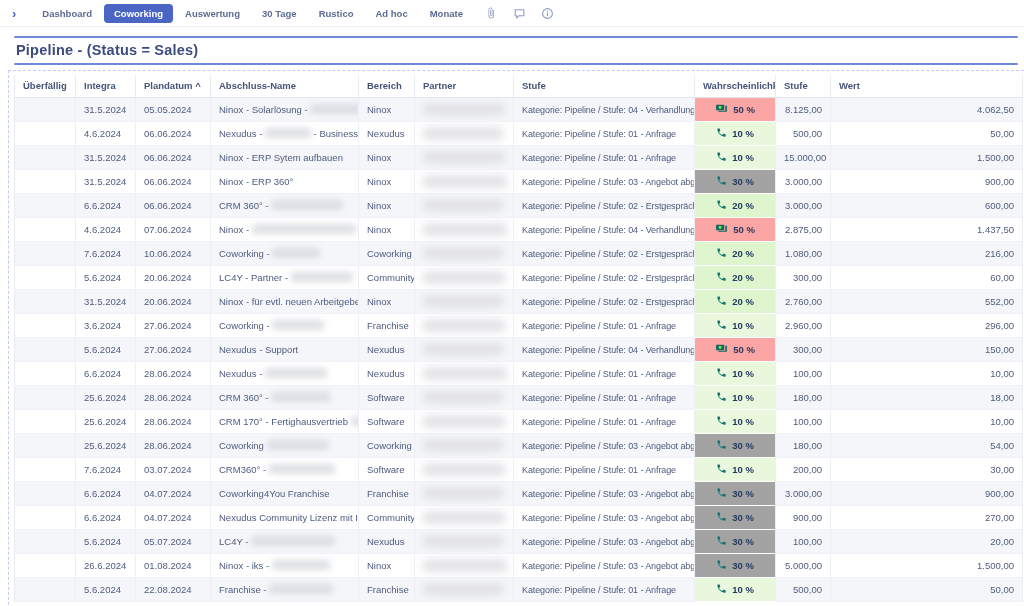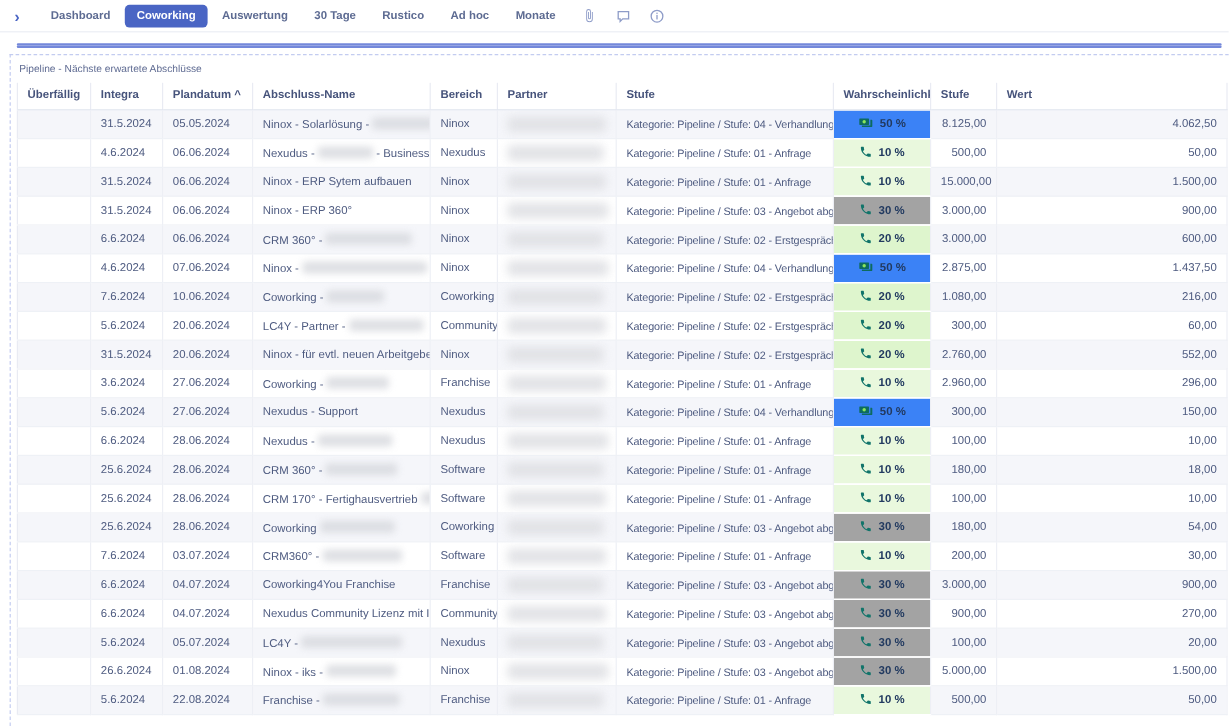--- a/index.html
+++ b/index.html
@@ -36,21 +36,21 @@
     border-right: 1px solid #edeff5; border-bottom: 1px solid #eef1f6;
     white-space: nowrap; overflow: hidden; cursor: pointer; }
   tr.odd td { background: #f5f6fa; }
   td.num { text-align: right; }
   td.aufgabe { text-align: right; padding-right: 16px; }
   td.stufe { font-size: 9px; letter-spacing: -0.1px; }
   td.prob-cell { padding: 0; border-bottom: 1px solid #fff; }
   .prob { height: 23px; display: flex; align-items: center; justify-content: center; gap: 5px;
     font-size: 9.5px; font-weight: 600; color: #223a60; }
   .p10 { background: #e9f8dd; } .p20 { background: #def5cd; }
-  .p30 { background: #a3a3a3; } .p50 { background: #3b82f6; }
+  .p30 { background: #a3a3a3; } .p50 { background: #fca5a5; }
 
   
   .blur-sm { display: inline-block; height: 10px; border-radius: 3px; background: #d6d8dd;
     filter: blur(3px); opacity: .8; vertical-align: -1px; }
   .partner-blur { display: inline-block; width: 82px; height: 13px; border-radius: 3px;
     background: #dfe0e4; filter: blur(4px); opacity: .9; vertical-align: middle; }
 </style>
 </head>
 <body>
 
@@ -79,25 +79,25 @@
           <circle cx="12" cy="12" r="9" fill="none" stroke="#8e9cc8" stroke-width="2"></circle>
           <rect x="11" y="10" width="2" height="7" fill="#8e9cc8"></rect>
           <rect x="11" y="6.5" width="2" height="2" fill="#8e9cc8"></rect>
         </svg>
     </span>
   </span>
 </div>
 
 <div class="form-header">
   <div class="form-hr"></div>
+  <div class="form-title">Pipeline - (Status = Sales)</div>
   <div class="form-hr"></div>
 </div>
 
 <div class="widget">
-  <div class="caption">Pipeline - Nächste erwartete Abschlüsse</div>
 
   <table>
     <colgroup>
       <col style="width:61px">
         <col style="width:60px">
         <col style="width:75px">
         <col style="width:148px">
       <col style="width:56px">
         <col style="width:99px">
         <col style="width:181px">

